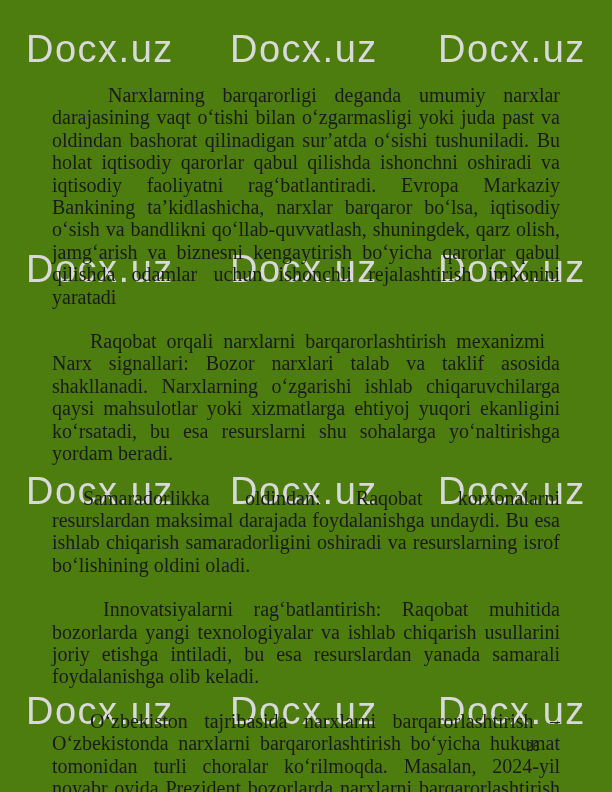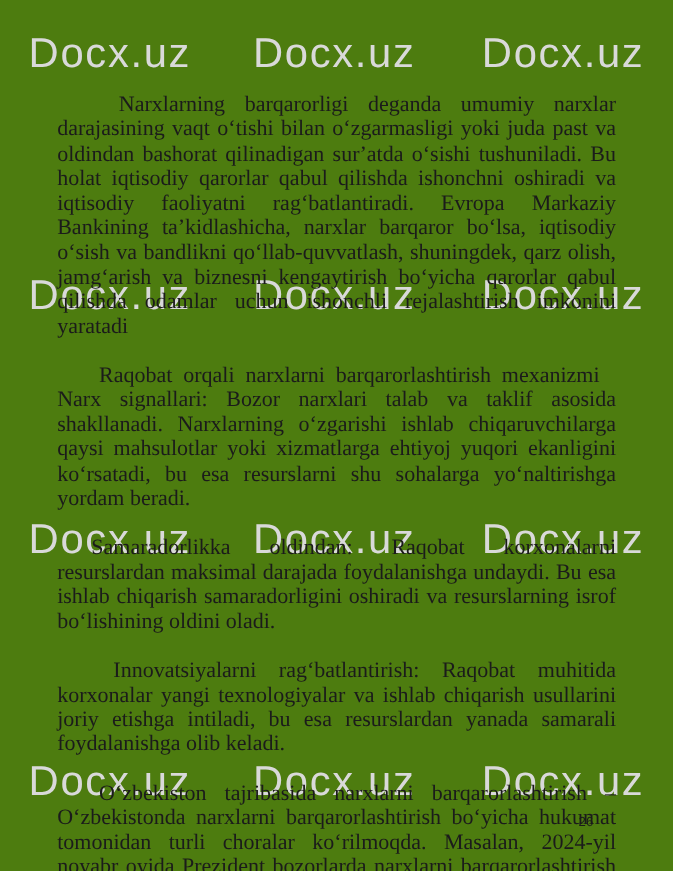--- a/index.html
+++ b/index.html
@@ -88,19 +88,19 @@
     <span class="wm r3 c3">Docx.uz</span>
     <span class="wm r4 c1">Docx.uz</span>
     <span class="wm r4 c2">Docx.uz</span>
     <span class="wm r4 c3">Docx.uz</span>
   </div>
 
   <div class="content">
     <p class="indent-56">Narxlarning barqarorligi deganda umumiy narxlar darajasining vaqt oʻtishi bilan oʻzgarmasligi yoki juda past va oldindan bashorat qilinadigan surʼatda oʻsishi tushuniladi. Bu holat iqtisodiy qarorlar qabul qilishda ishonchni oshiradi va iqtisodiy faoliyatni ragʻbatlantiradi. Evropa Markaziy Bankining taʼkidlashicha, narxlar barqaror boʻlsa, iqtisodiy oʻsish va bandlikni qoʻllab-quvvatlash, shuningdek, qarz olish, jamgʻarish va biznesni kengaytirish boʻyicha qarorlar qabul qilishda odamlar uchun ishonchli rejalashtirish imkonini yaratadi</p>
     <p class="indent-38">Raqobat orqali narxlarni barqarorlashtirish mexanizmi&nbsp;&nbsp; Narx signallari: Bozor narxlari talab va taklif asosida shakllanadi. Narxlarning oʻzgarishi ishlab chiqaruvchilarga qaysi mahsulotlar yoki xizmatlarga ehtiyoj yuqori ekanligini koʻrsatadi, bu esa resurslarni shu sohalarga yoʻnaltirishga yordam beradi.</p>
     <p class="indent-31">Samaradorlikka oldindan: Raqobat korxonalarni resurslardan maksimal darajada foydalanishga undaydi. Bu esa ishlab chiqarish samaradorligini oshiradi va resurslarning isrof boʻlishining oldini oladi.</p>
-    <p class="indent-51">Innovatsiyalarni ragʻbatlantirish: Raqobat muhitida korxonalar yangi texnologiyalar va ishlab chiqarish usullarini joriy etishga intiladi, bu esa resurslardan yanada samarali foydalanishga olib keladi.</p>
+    <p class="indent-51">Innovatsiyalarni ragʻbatlantirish: Raqobat muhitida bozorlarda yangi texnologiyalar va ishlab chiqarish usullarini joriy etishga intiladi, bu esa resurslardan yanada samarali foydalanishga olib keladi.</p>
     <p class="indent-38">Oʻzbekiston tajribasida narxlarni barqarorlashtirish – Oʻzbekistonda narxlarni barqarorlashtirish boʻyicha hukumat tomonidan turli choralar koʻrilmoqda. Masalan, 2024-yil noyabr oyida Prezident bozorlarda narxlarni barqarorlashtirish boʻyicha tezkor choralar koʻrishni buyurdi. Bosh prokuratura, Raqobat qoʻmitasi va boshqa masʼul idoralarga zaxira yaratish va narx ustidan monitoring qilish boʻyicha hududiy ishchi guruhlar tuzish, narx eng yuqori oʻsgan tuman va shaharlarda bozorlarni barqarorlashtirish boʻyicha tezkor choralar koʻrish topshirildi. Viloyat,</p>
   </div>
 
   <div class="pagenum">26</div>
 
 </div>
 
 </body></html>

